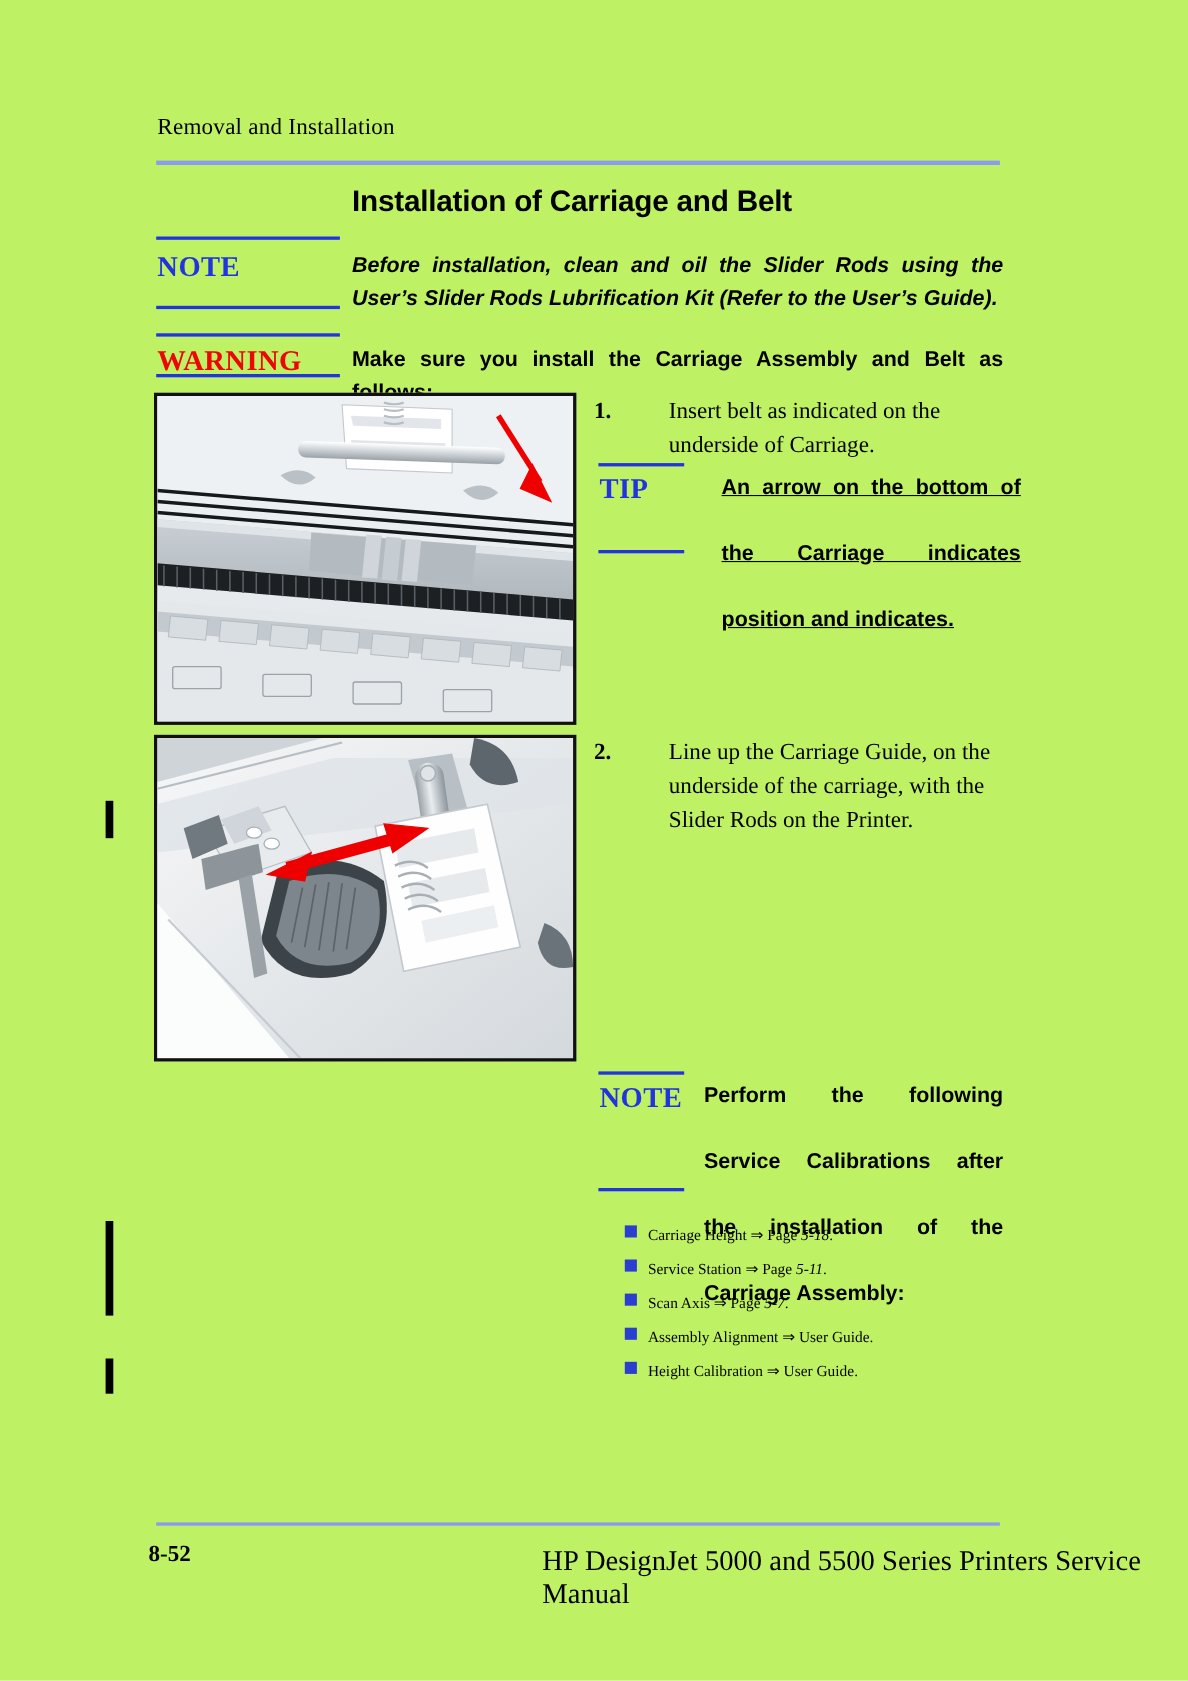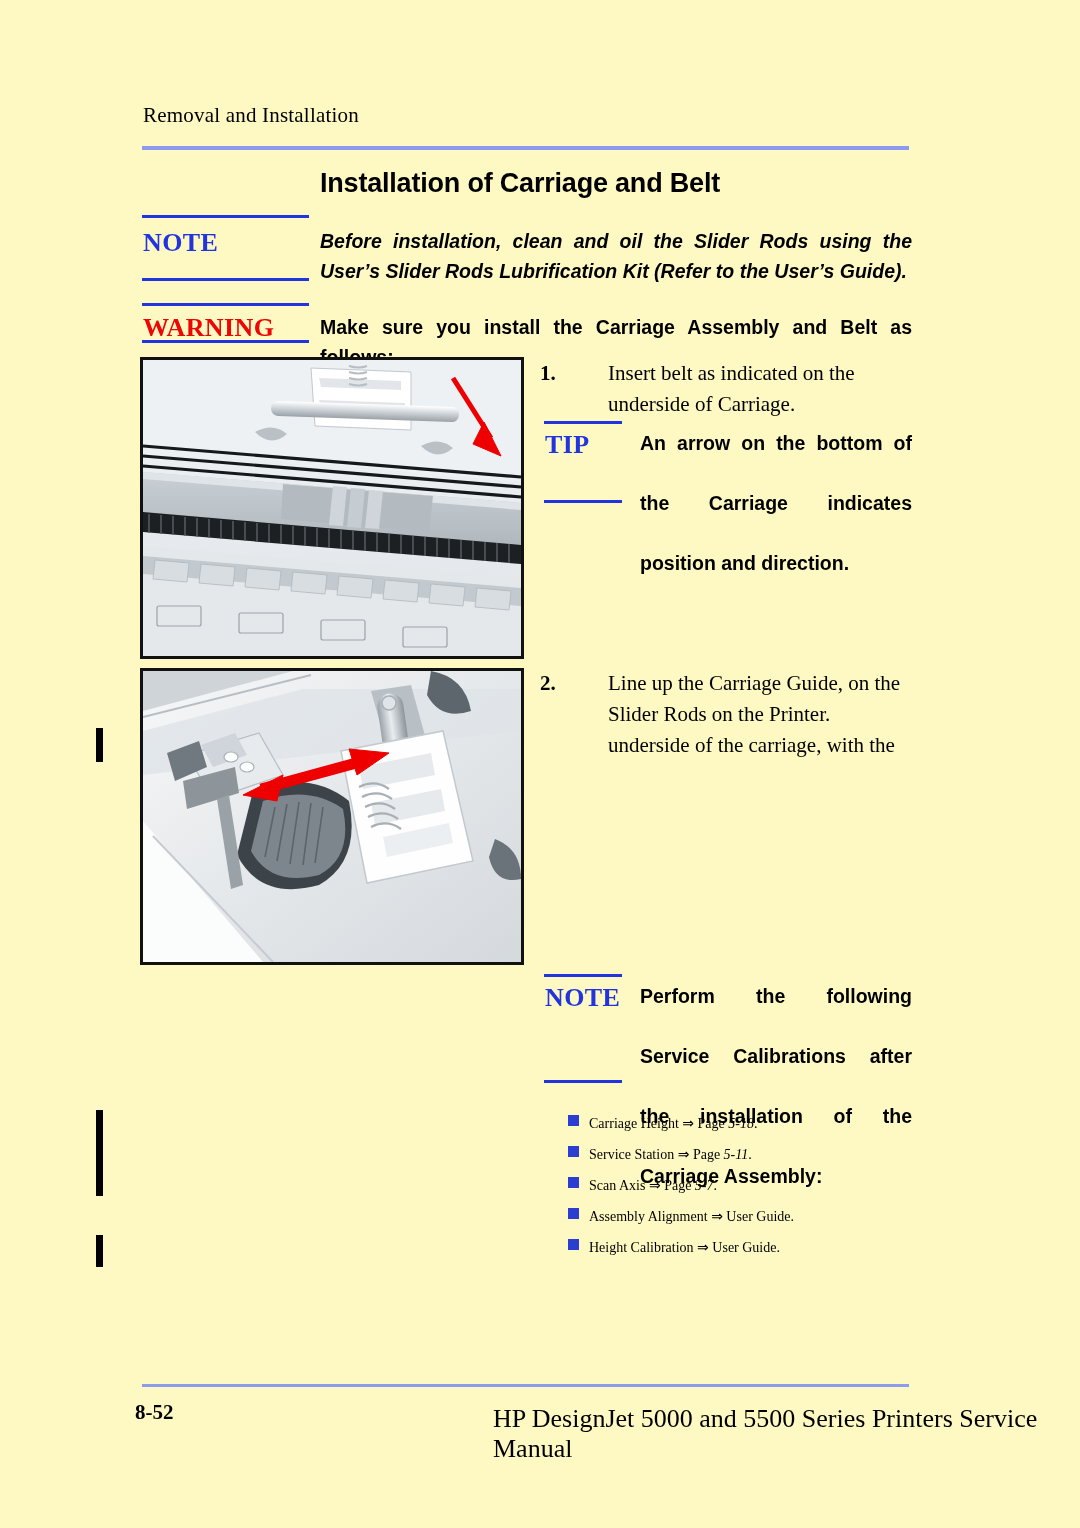--- a/index.html
+++ b/index.html
@@ -4,21 +4,21 @@
 <style>
   html, body {
     margin: 0;
     padding: 0;
     background: #ffffff;
   }
   .page {
     position: relative;
     width: 1080px;
     height: 1528px;
-    background: #fef9c3;
+    background: #bef264;
     font-family: "Liberation Serif", serif;
     color: #000000;
     overflow: hidden;
   }
 
   
   .header-text {
     position: absolute;
     left: 143px;
     top: 103px;
@@ -302,24 +302,24 @@
 
   <div class="step" style="left:540px; top:358px; width:380px;">
     <span class="num">1.</span>
     <span class="txt">Insert belt as indicated on the</span>
     <span class="txt">underside of Carriage.</span>
   </div>
 
   <div class="admon-rule" style="left:544px; top:421px; width:78px;"></div>
   <div class="admon-label color-blue" style="left:545px; top:430px;">TIP</div>
   <div class="admon-rule" style="left:544px; top:500px; width:78px;"></div>
-  <div class="admon-body justify-all" style="left:640px; top:428px; width:272px;">
+  <div class="admon-body justify-all" style="left:656px; top:428px; width:272px;text-decoration:underline;">
     <span>An arrow on the bottom of</span>
     <span>the Carriage indicates</span>
-    <span class="last">position and direction.</span>
+    <span class="last">position and indicates.</span>
   </div>
 
   <div class="figure fig2">
     <svg class="fig-svg" viewBox="0 0 378 291" preserveAspectRatio="none">
       <defs>
         <linearGradient id="h1" x1="0" y1="0" x2="1" y2="1">
           <stop offset="0" stop-color="#f6f7f8"></stop>
           <stop offset="1" stop-color="#d4d9dd"></stop>
         </linearGradient>
         <linearGradient id="hrod" x1="0" y1="0" x2="1" y2="0">
@@ -381,22 +381,22 @@
         <line x1="118" y1="118" x2="228" y2="88" stroke-width="11"></line>
         <polygon points="100,124 140,104 134,130"></polygon>
         <polygon points="246,82 206,78 214,104"></polygon>
       </g>
     </svg>
   </div>
 
   <div class="step" style="left:540px; top:668px; width:380px;">
     <span class="num">2.</span>
     <span class="txt">Line up the Carriage Guide, on the</span>
+    <span class="txt">underside of the carriage, with the</span>
     <span class="txt">Slider Rods on the Printer.</span>
-    <span class="txt">underside of the carriage, with the</span>
   </div>
 
   <div class="admon-rule" style="left:544px; top:974px; width:78px;"></div>
   <div class="admon-label color-blue" style="left:545px; top:983px;">NOTE</div>
   <div class="admon-rule" style="left:544px; top:1080px; width:78px;"></div>
   <div class="admon-body justify-all" style="left:640px; top:981px; width:272px;">
     <span>Perform the following</span>
     <span>Service Calibrations after</span>
     <span>the installation of the</span>
     <span class="last">Carriage Assembly:</span>

